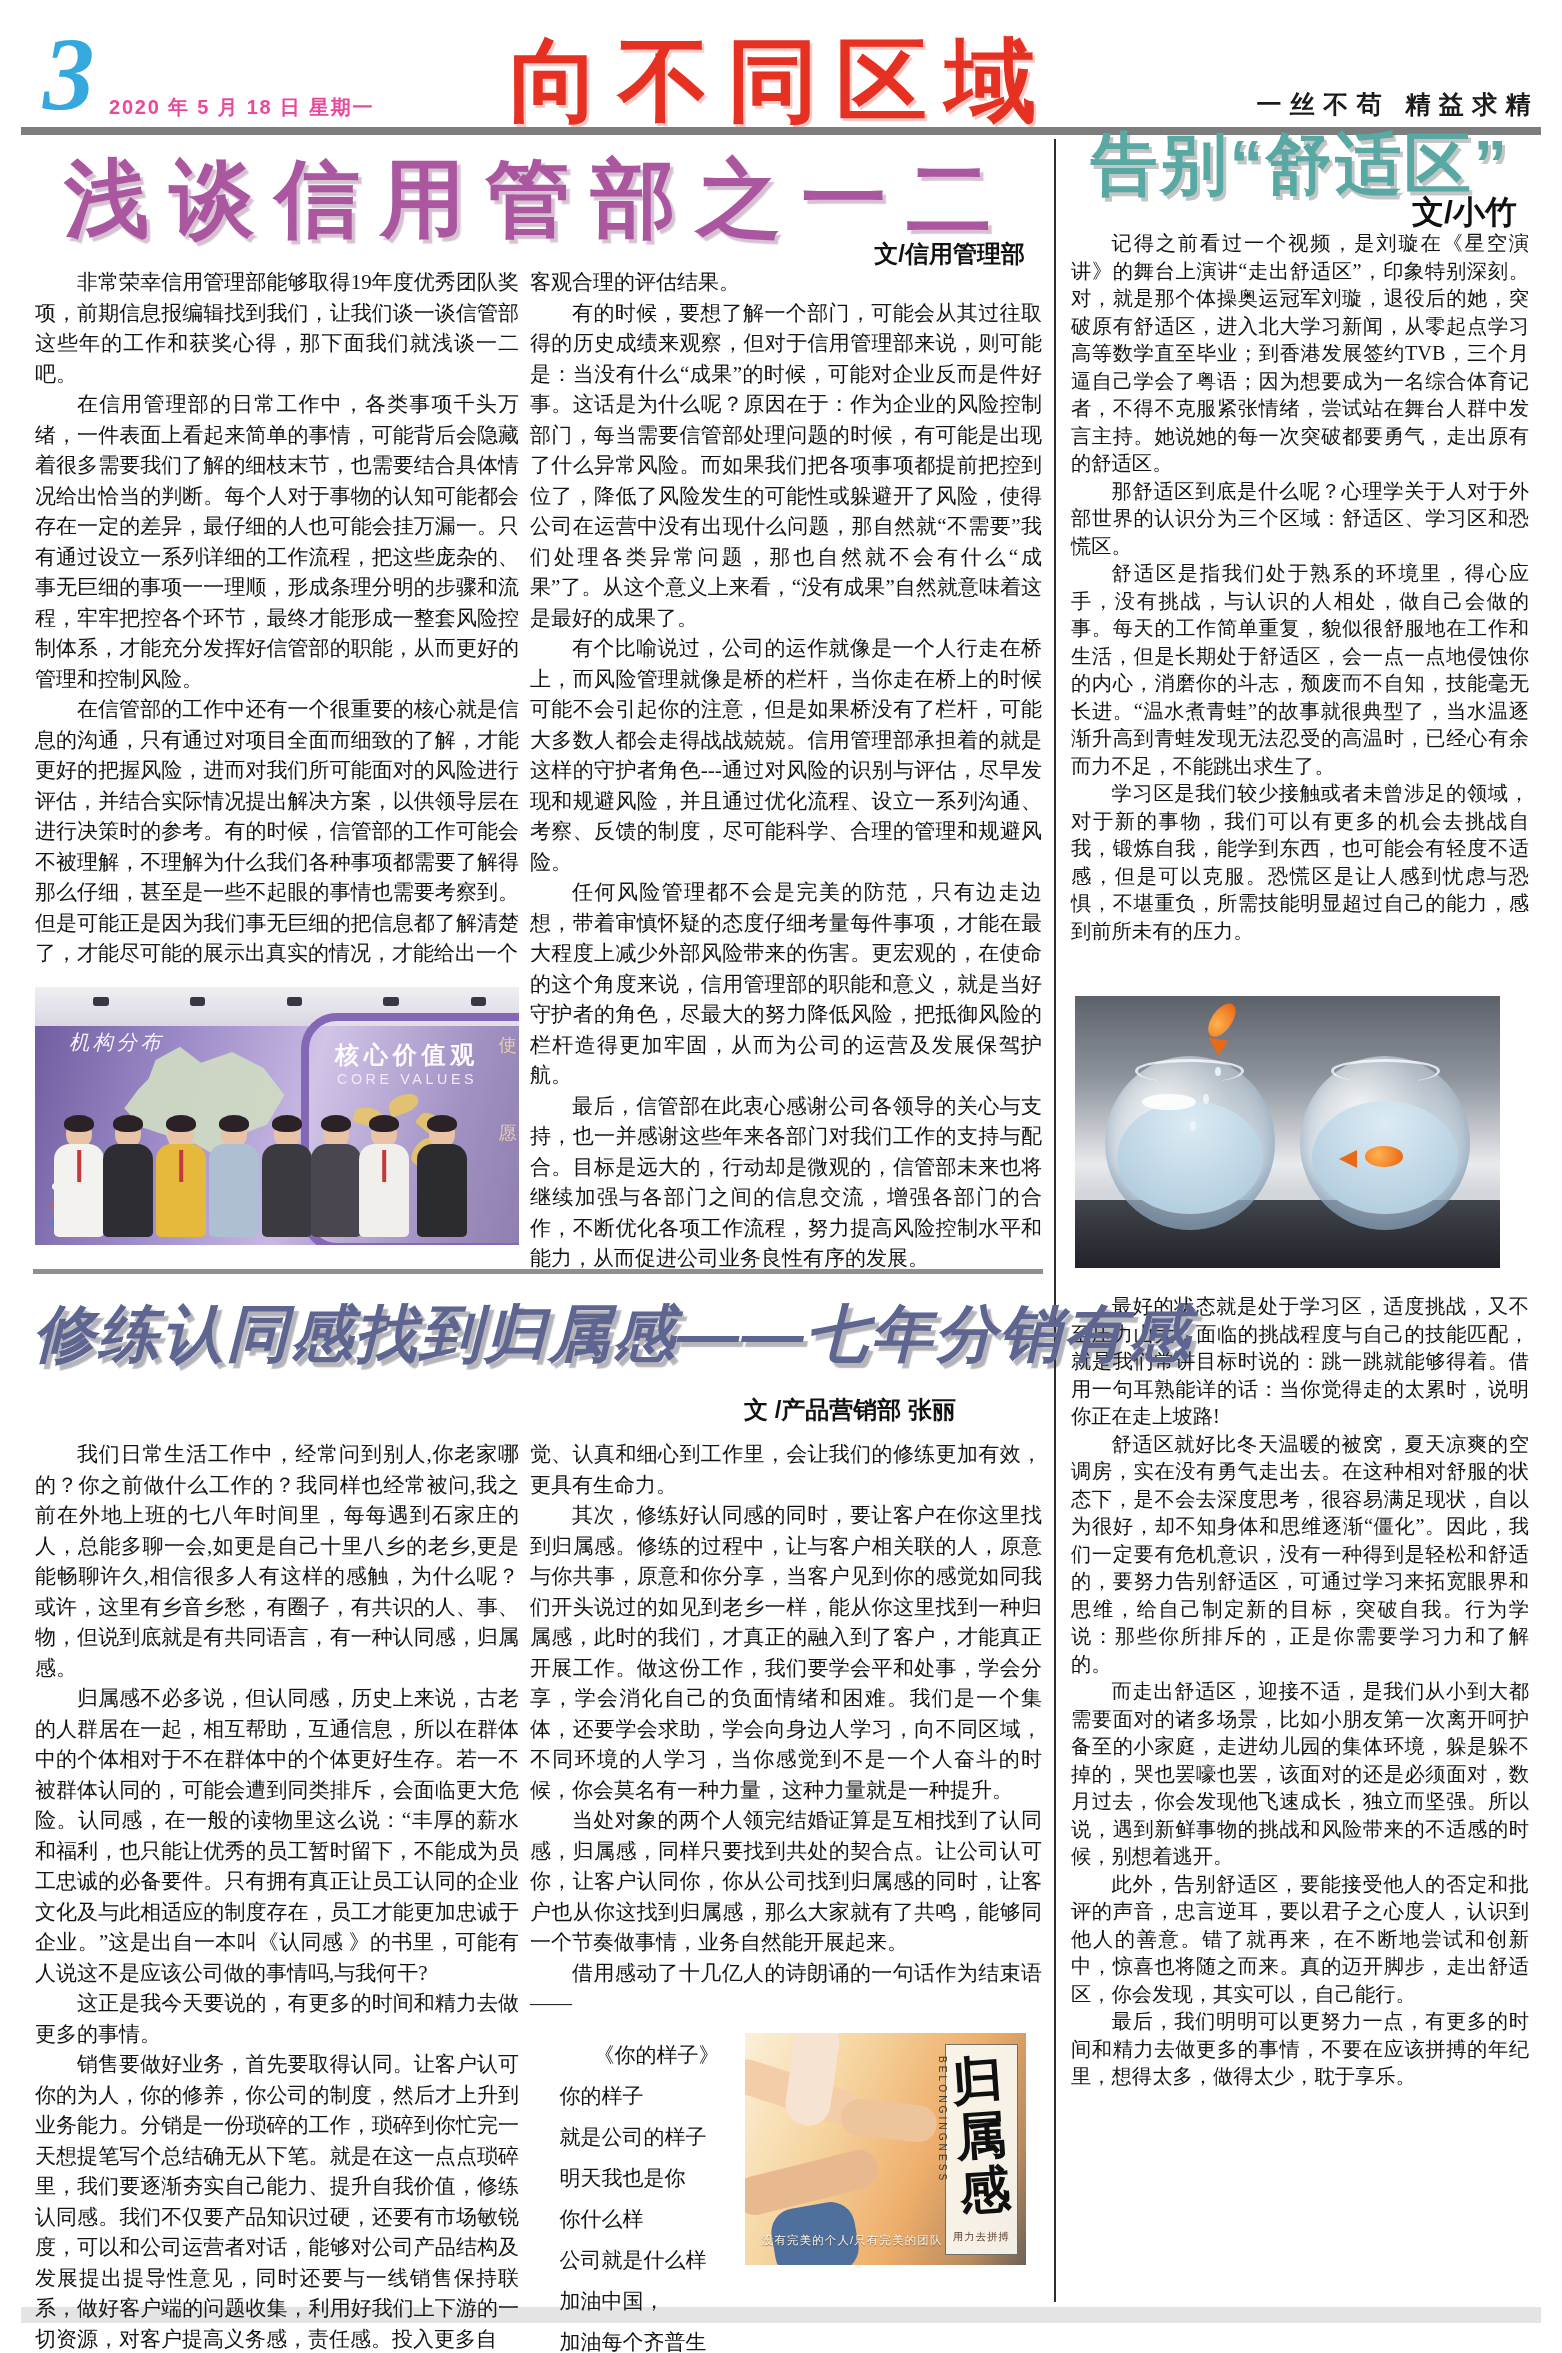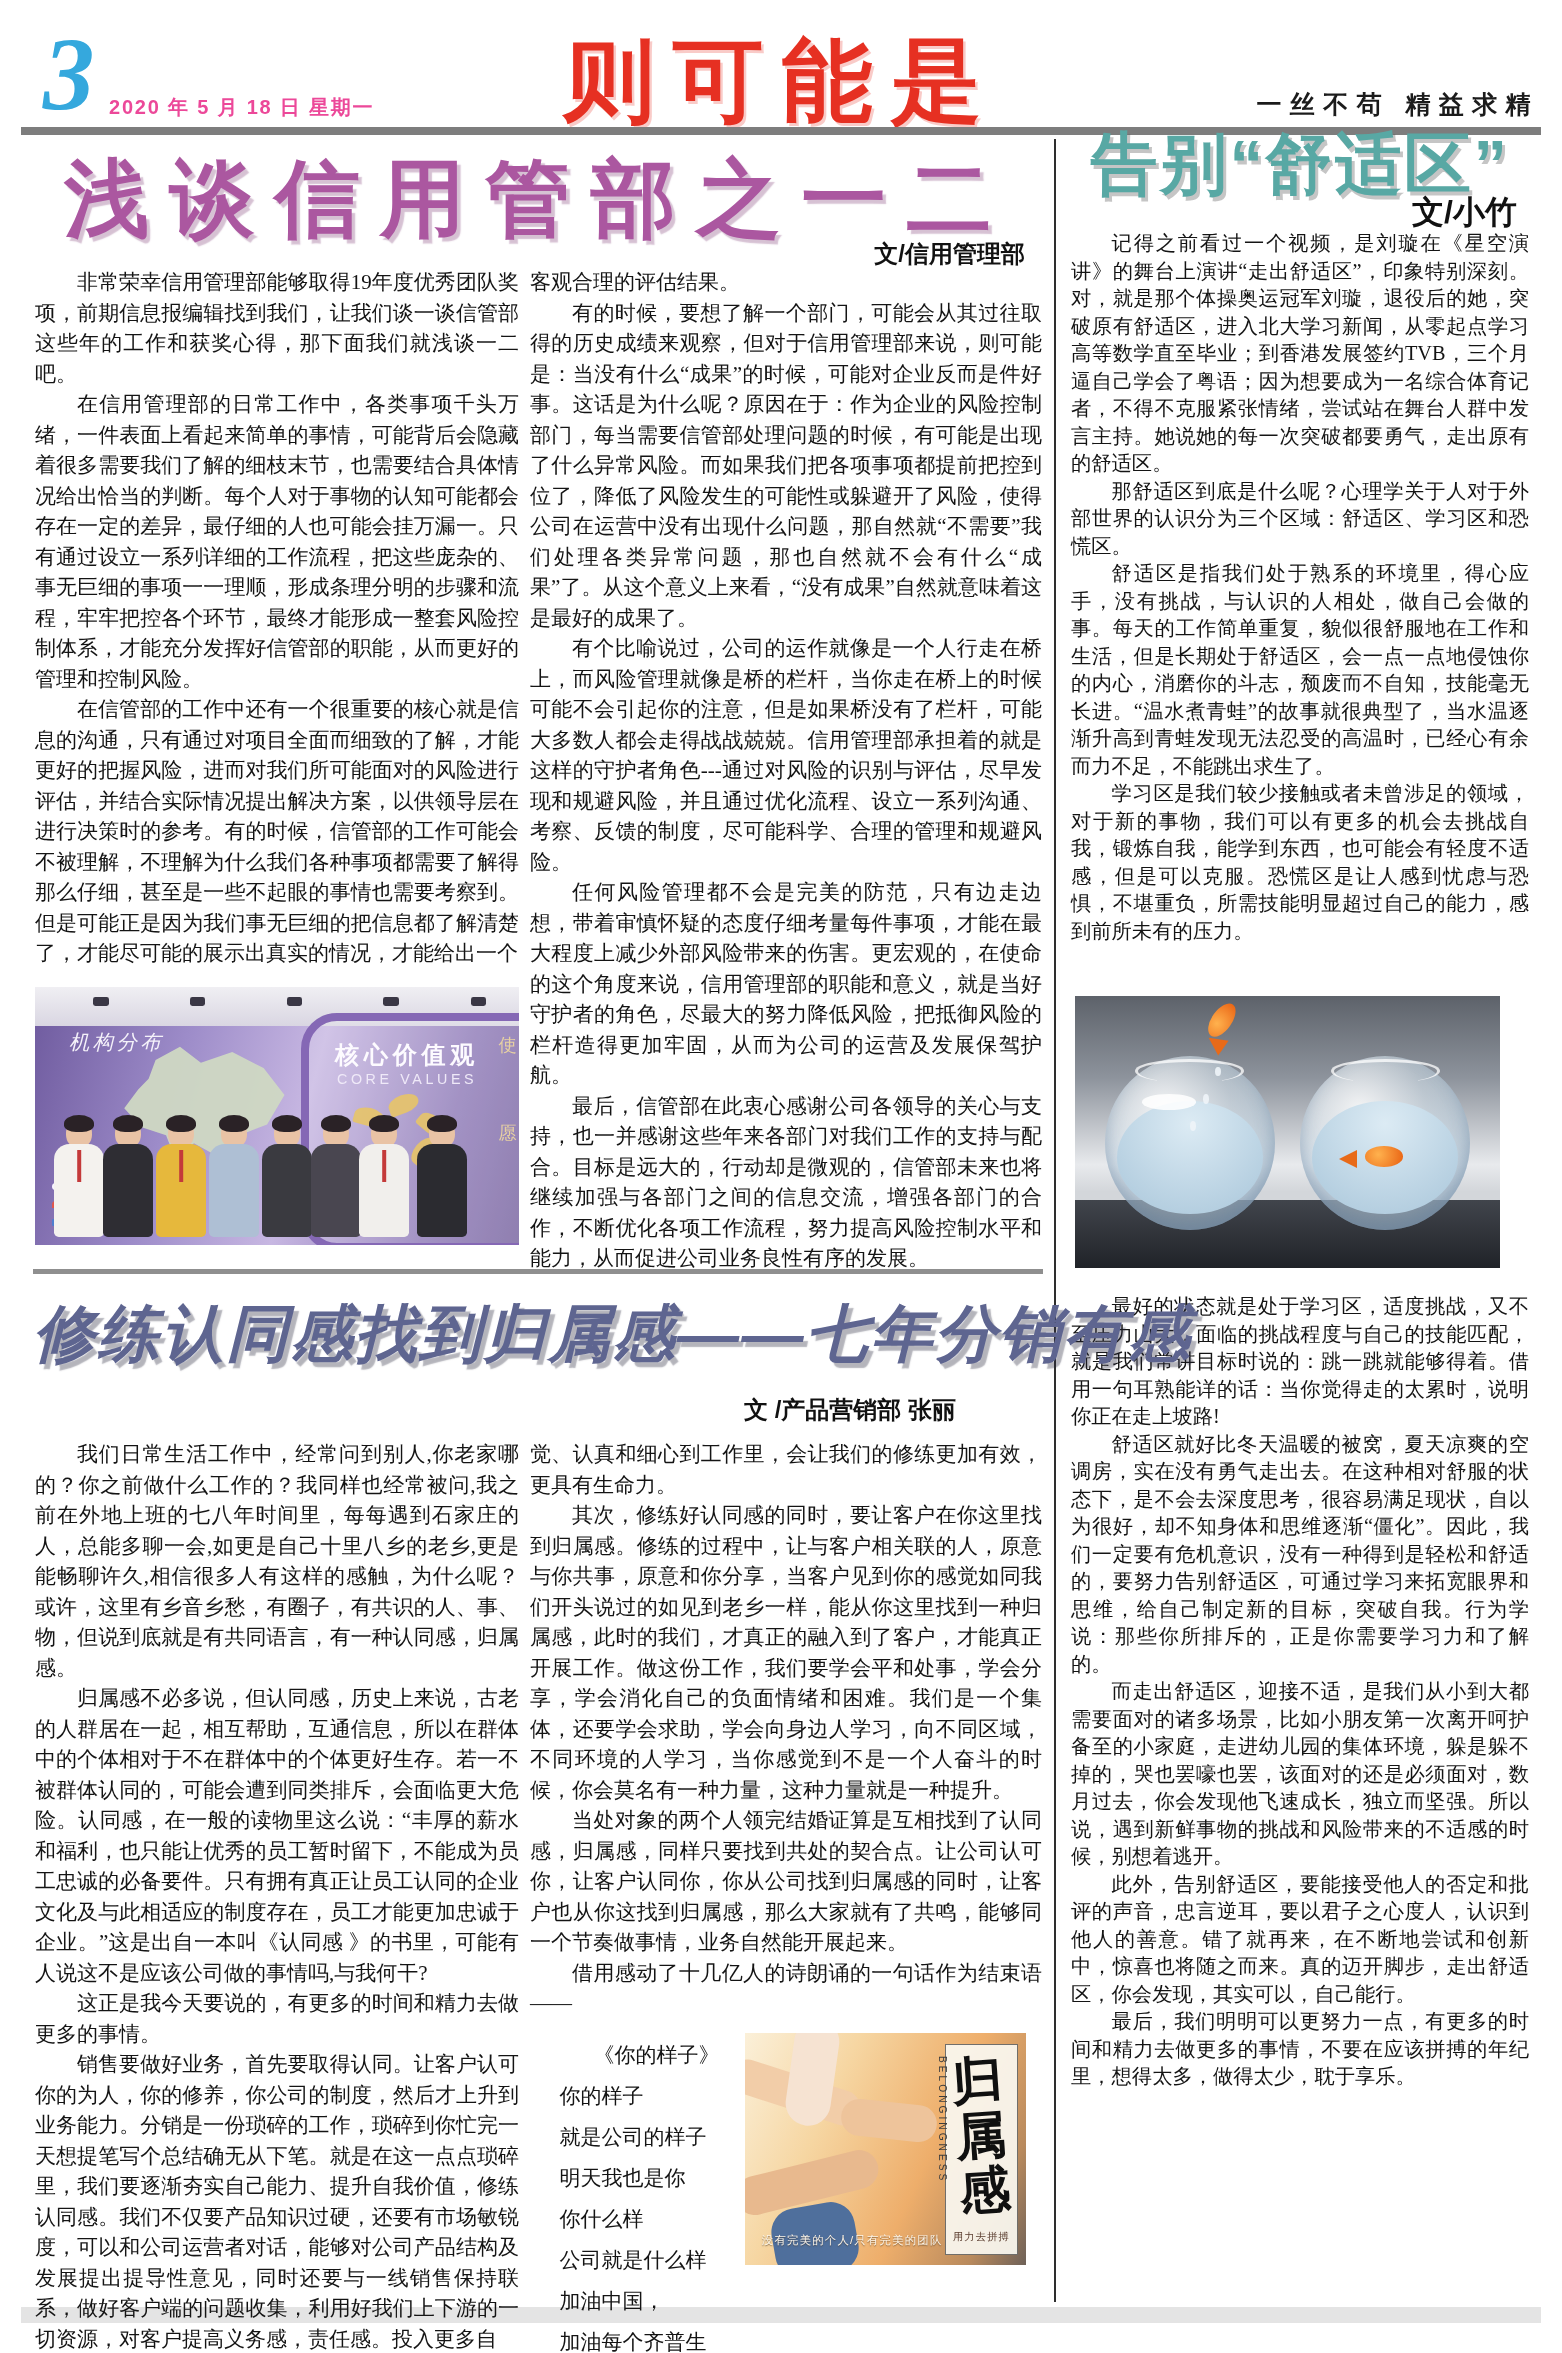--- a/index.html
+++ b/index.html
@@ -119,21 +119,21 @@
   .poem .poem-title{text-indent:2em;margin:0 0 3.6px 0;}
   .poem p{margin:8px;}
 </style>
 </head>
 <body>
 
 <div class="page">
 
   <div class="pagenum">3</div>
   <div class="date">2020 年 5 月 18 日  星期一</div>
-  <div class="masthead">则可能是</div>
+  <div class="masthead">向不同区域</div>
   <div class="slogan">一丝不苟  精益求精</div>
   <div class="header-rule"></div>
 
   <div class="vdivider"></div>
   <div class="section-rule"></div>
   <div class="footer-bar"></div>
 
   <div class="a1-title">浅谈信用管部之一二</div>
   <div class="a1-byline">文/信用管理部</div>
 

